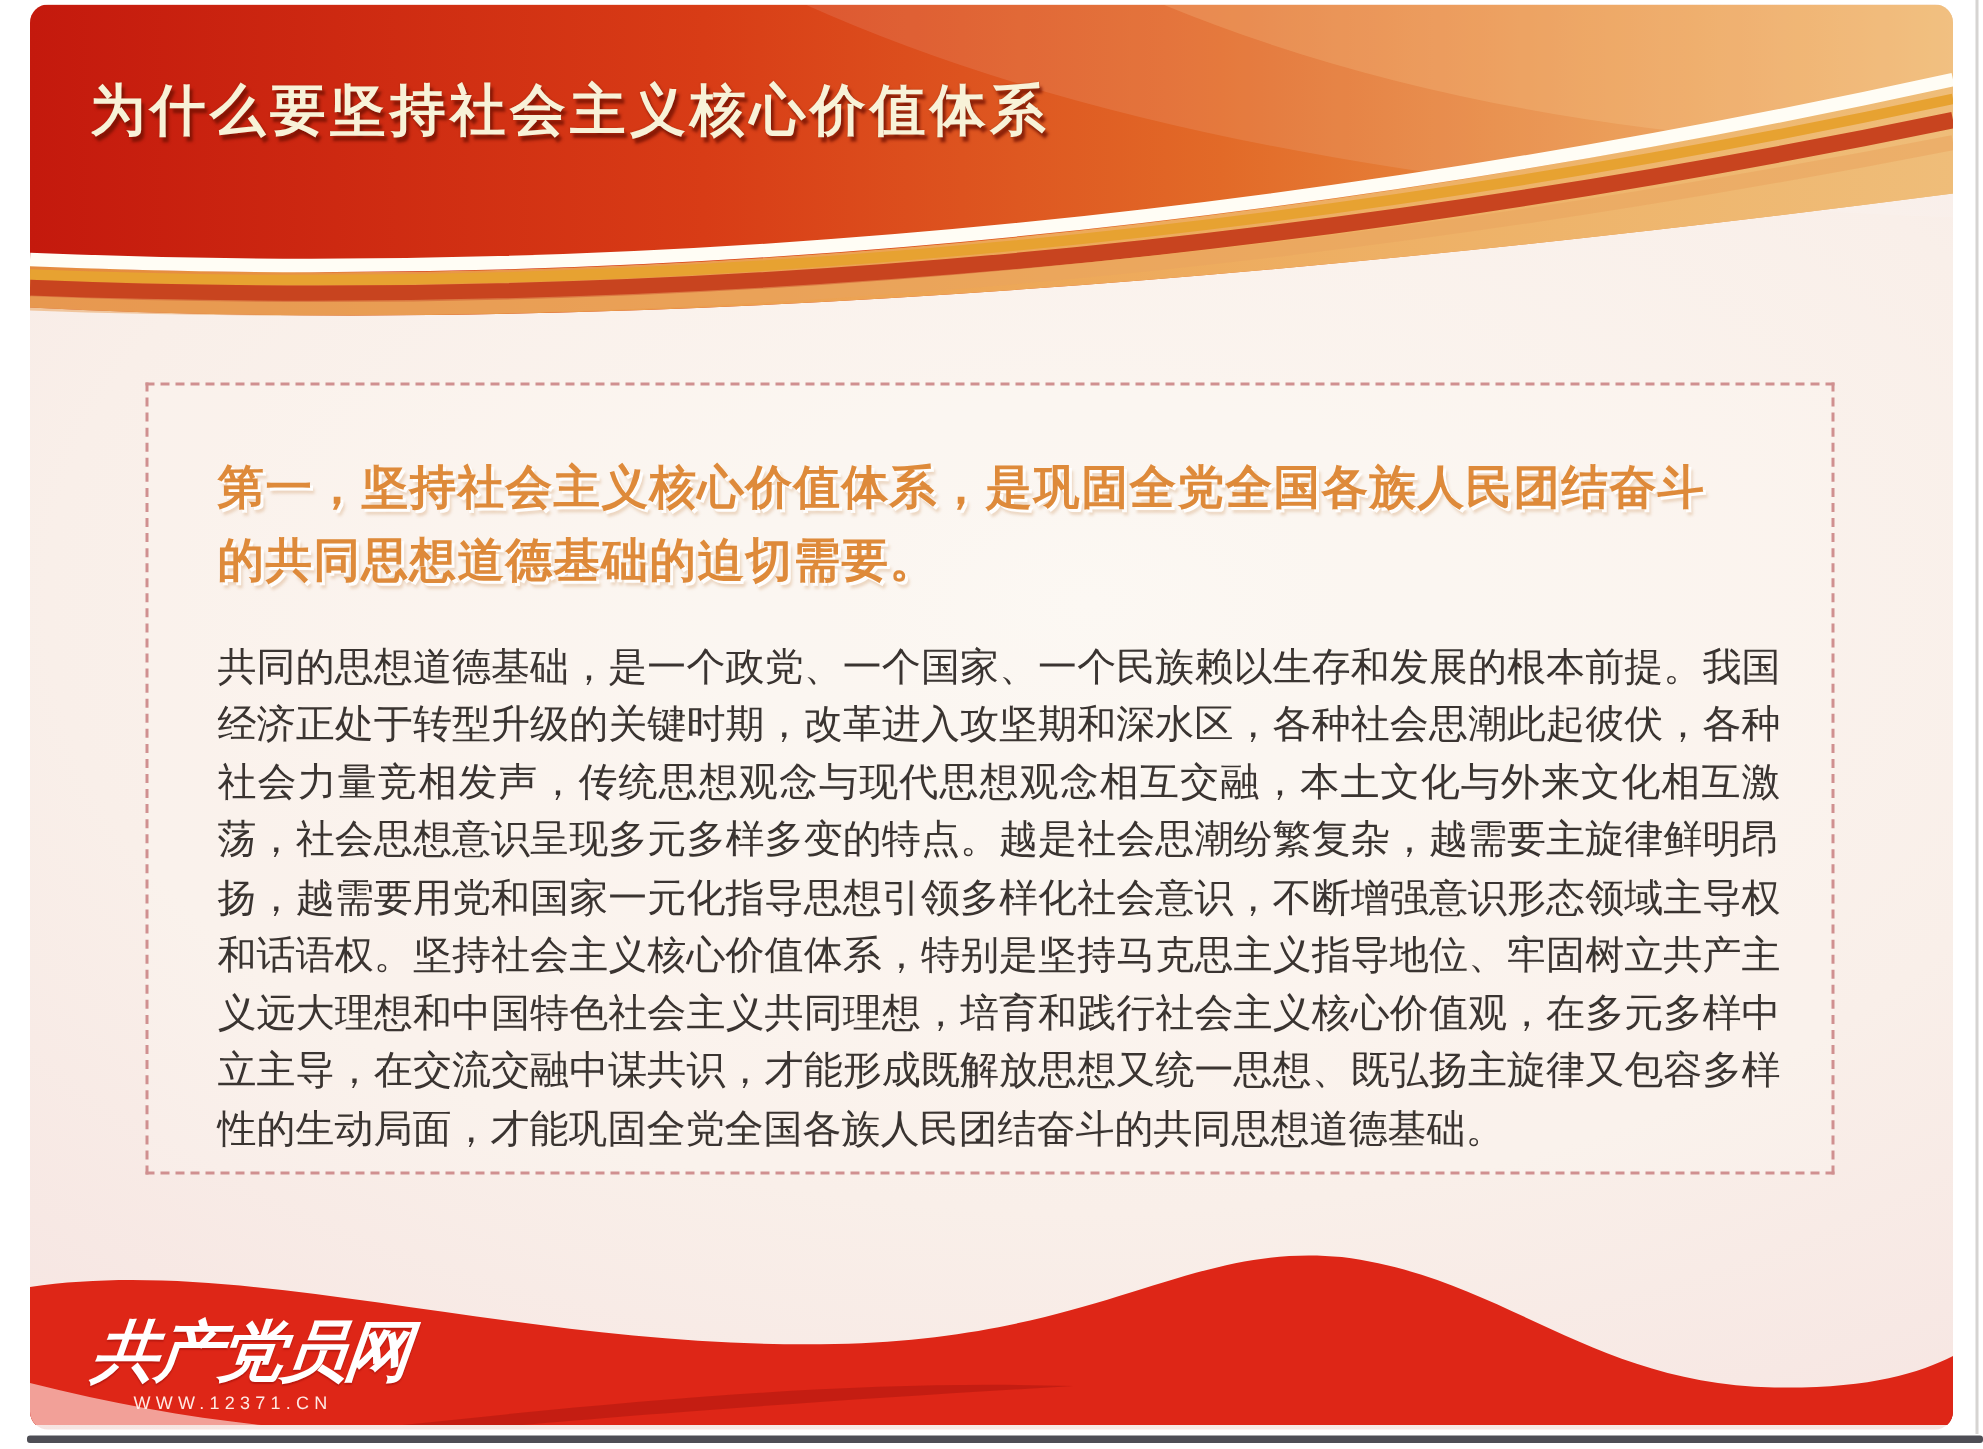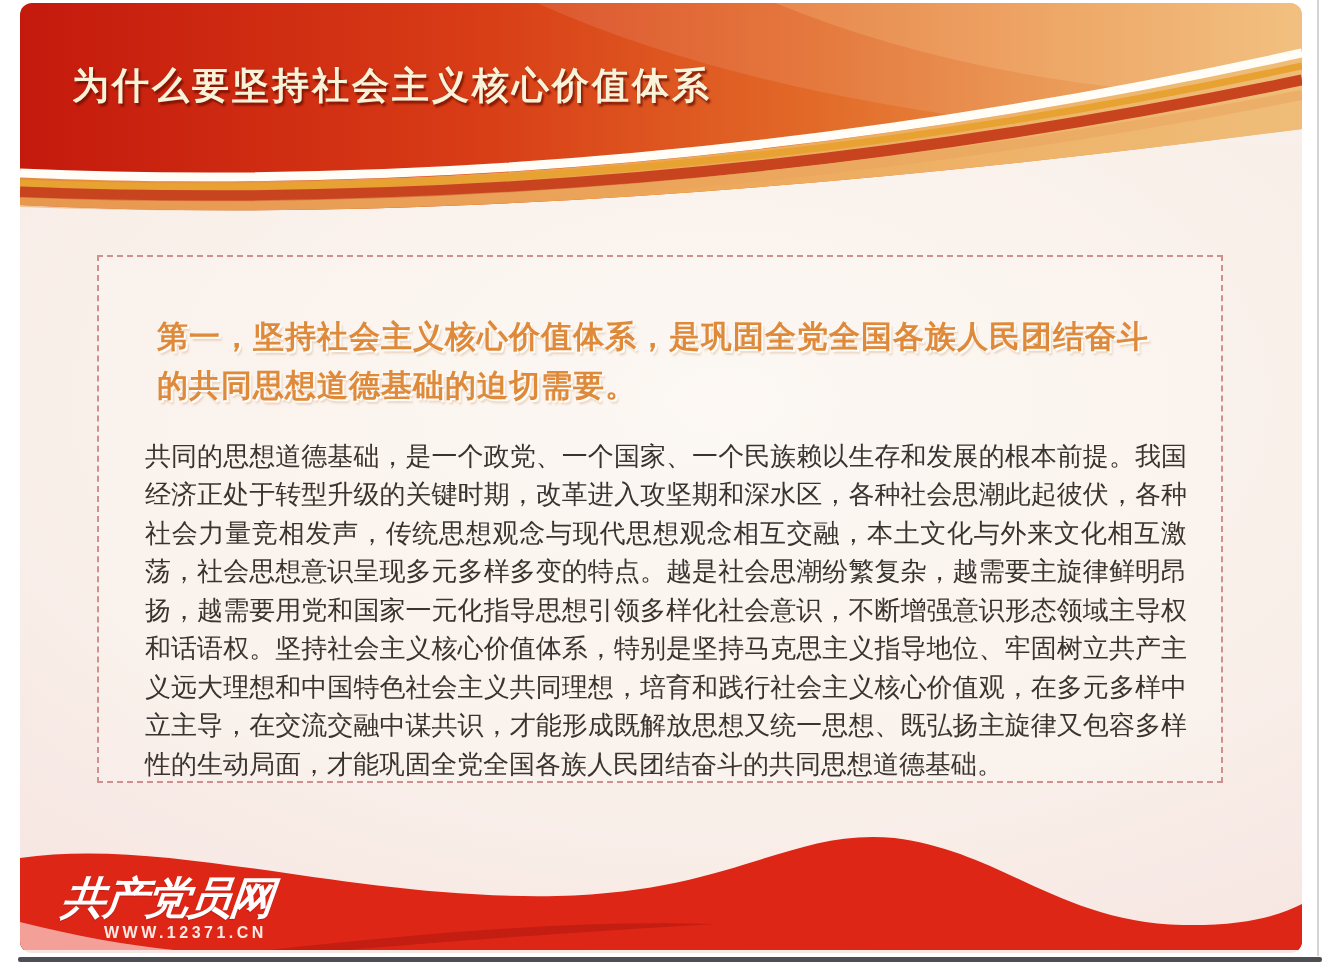--- a/index.html
+++ b/index.html
@@ -9,35 +9,35 @@
     font-family:"Liberation Sans", sans-serif;
   }
   .slide{
     position:absolute;left:20px;top:3px;width:1282px;height:950px;
     border-radius:12px;overflow:hidden;
     background:radial-gradient(120% 95% at 55% 42%, #fcf7f2 0%, #f9efe9 45%, #f6e4e1 75%, #f1d9d6 100%);
   }
   .header{position:absolute;top:0;left:0;width:100%;height:212px;}
   .header svg{position:absolute;top:0;left:0;width:100%;height:100%;}
   .slide-title{
-    position:absolute;left:40px;top:46px;margin:12px;
+    position:absolute;left:40px;top:46px;margin:0;
     font-size:37px;font-weight:800;letter-spacing:3px;
     color:#f8f2d8;
     text-shadow:2px 3px 2px rgba(110,15,0,0.75), 0 0 1px rgba(120,30,0,0.5);
     white-space:nowrap;
   }
   .content-box{
     position:absolute;left:77px;top:252px;width:1126px;height:528px;
     border:2px dashed #d09090;
     box-sizing:border-box;
     padding:44px 46px 0 46px;
     background:rgba(255,253,250,0.18);
   }
   .section-heading{
-    margin:12px;width:1005px;
+    margin:0;width:1005px;
     font-size:31px;line-height:1.58;font-weight:800;letter-spacing:1px;
     color:#de8a3a;
     text-shadow:2px 2px 0 rgba(255,255,255,0.95), 3px 4px 2px rgba(190,120,50,0.25);
   }
   .body-paragraph{
     margin:26px 0 10px 0;width:1042px;
     font-size:26px;line-height:38.5px;
     color:#3a3431;
     text-align:justify;
   }
@@ -45,22 +45,22 @@
   .footer svg{position:absolute;bottom:0;left:0;width:100%;height:100%;}
   .logo{position:absolute;left:42px;bottom:8px;color:#ffffff;}
   .logo-zh{
     font-family:"DejaVu Serif", serif;
     font-size:44px;font-weight:bold;font-style:italic;
     letter-spacing:-2px;line-height:1;
     transform:skewX(-6deg);
     text-shadow:0 1px 1px rgba(120,0,0,0.35);
   }
   .logo-url{
-    margin-top:4px;margin-left:42px;
-    font-size:16px;font-weight:bold;letter-spacing:3.5px;
+    margin-top:4px;margin-left:27px;
+    font-size:12px;font-weight:normal;letter-spacing:3.5px;
     color:#ffe9e4;
   }
   .bottom-edge{
     position:absolute;left:18px;right:0;bottom:4px;height:5px;
     background:#4e4e55;border-radius:2px;
   }
   .frame-right-edge{
     position:absolute;right:3px;top:0;bottom:10px;width:2px;
     background:#d6d4d2;
   }

